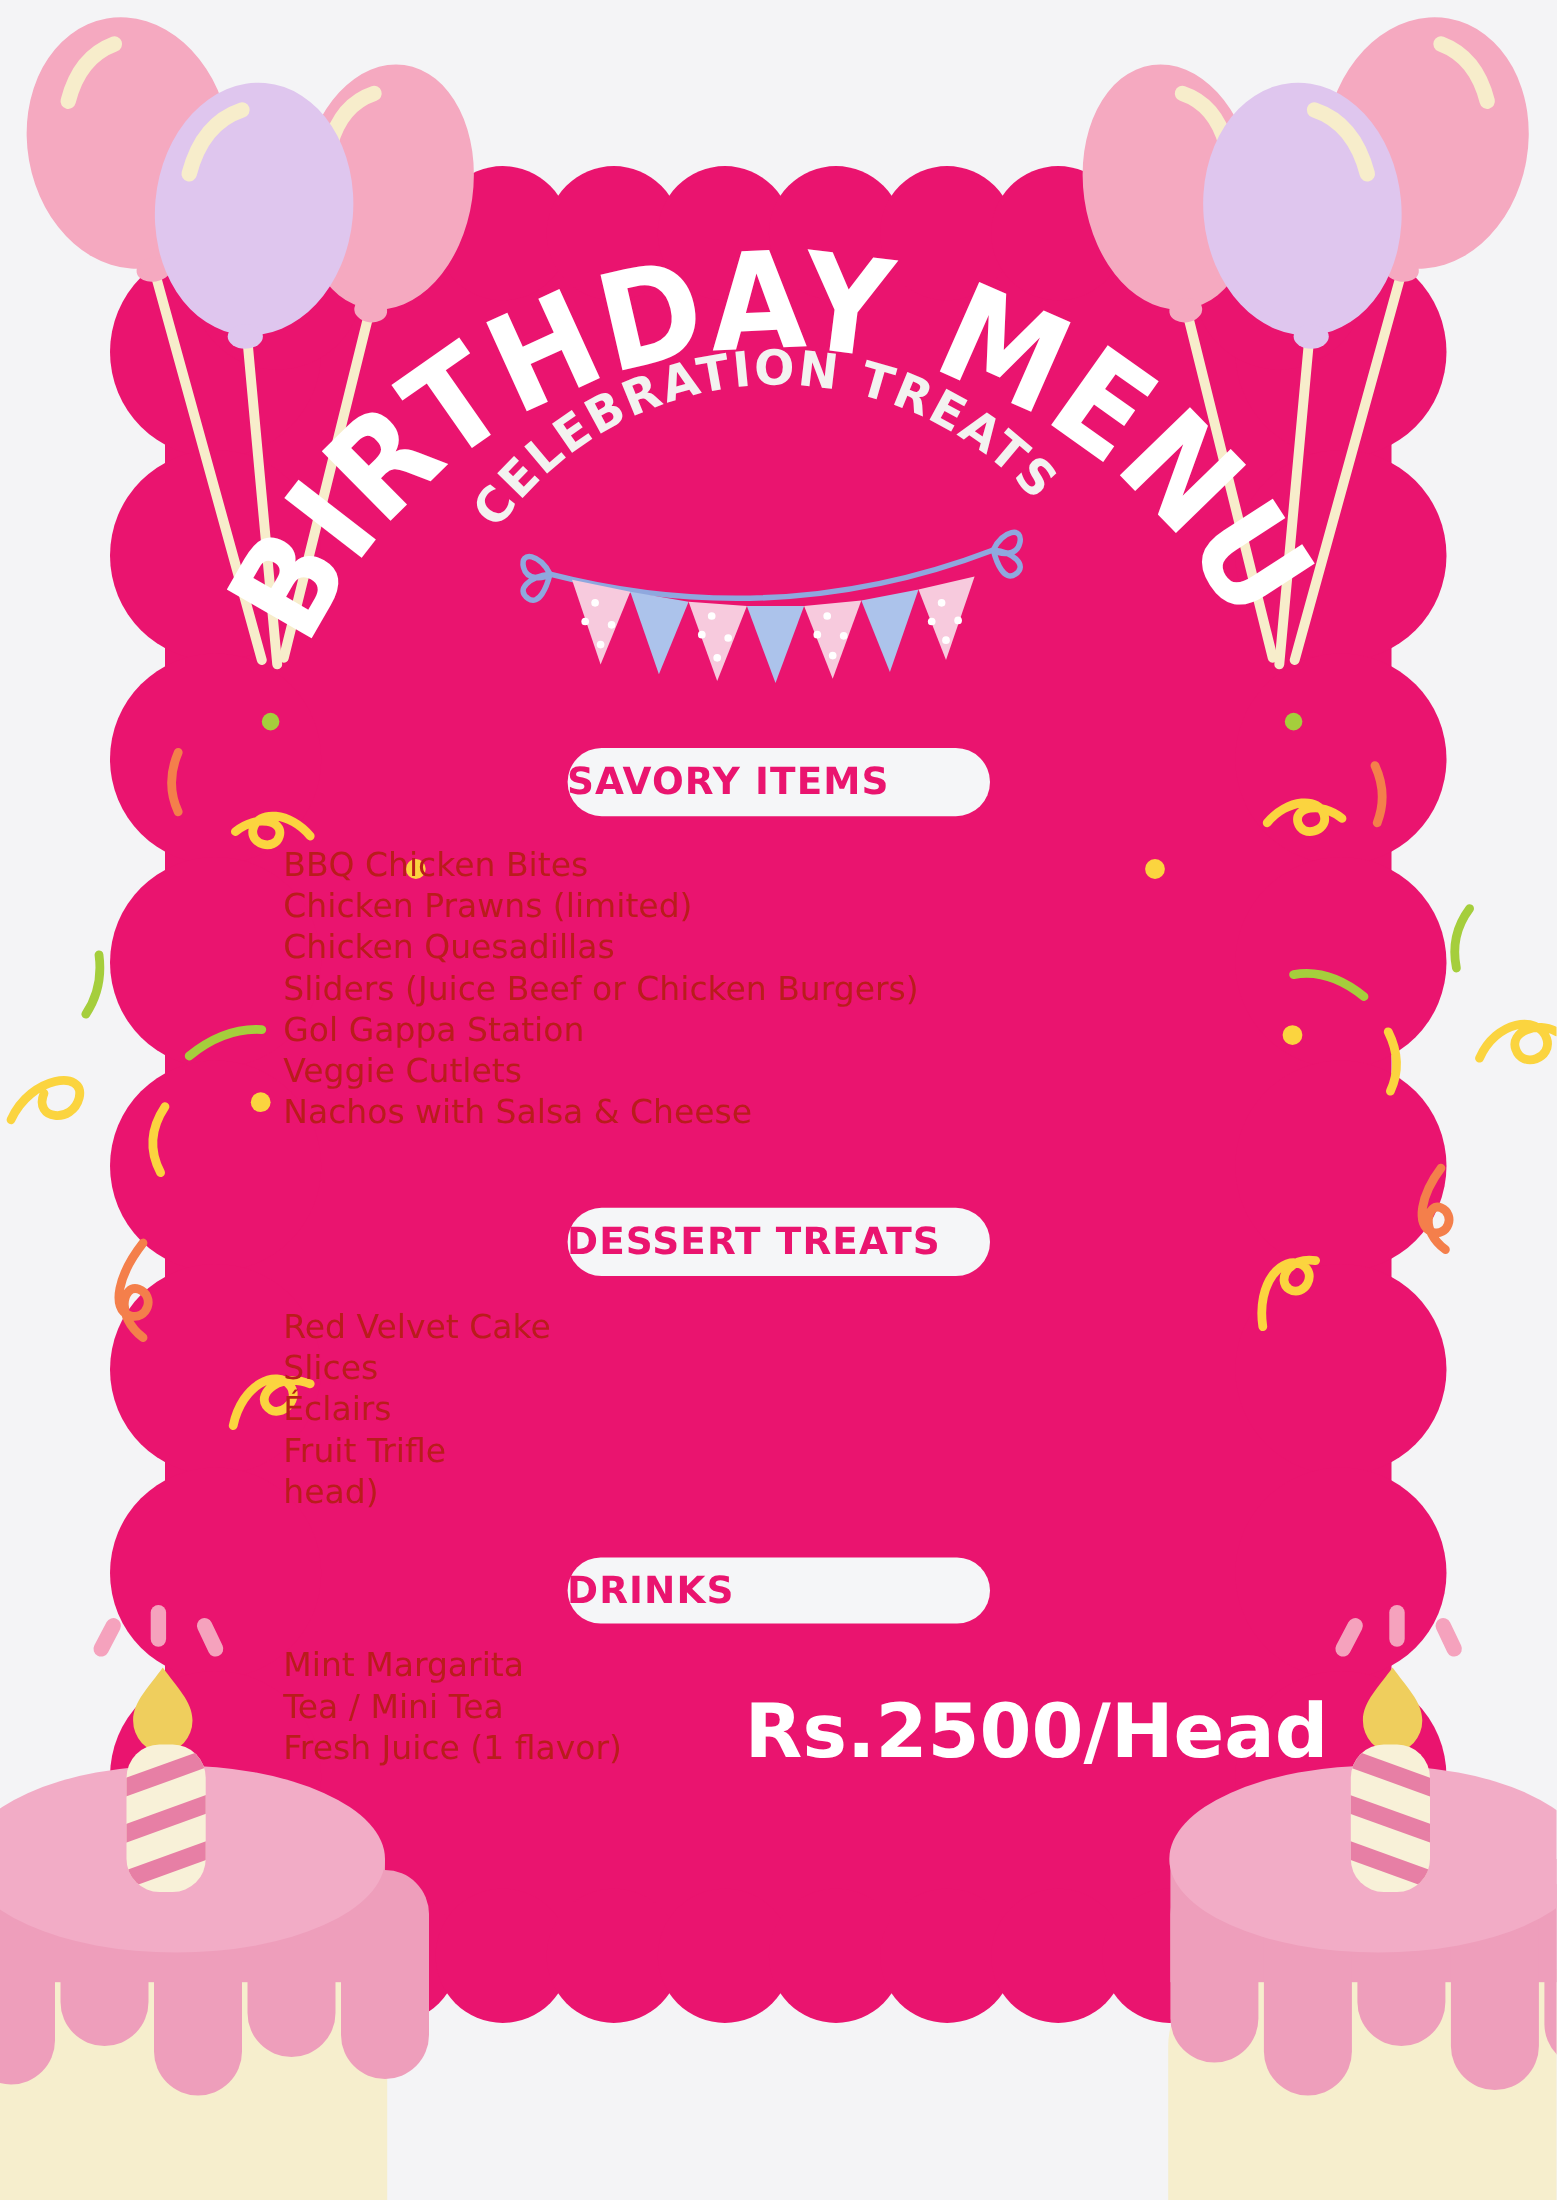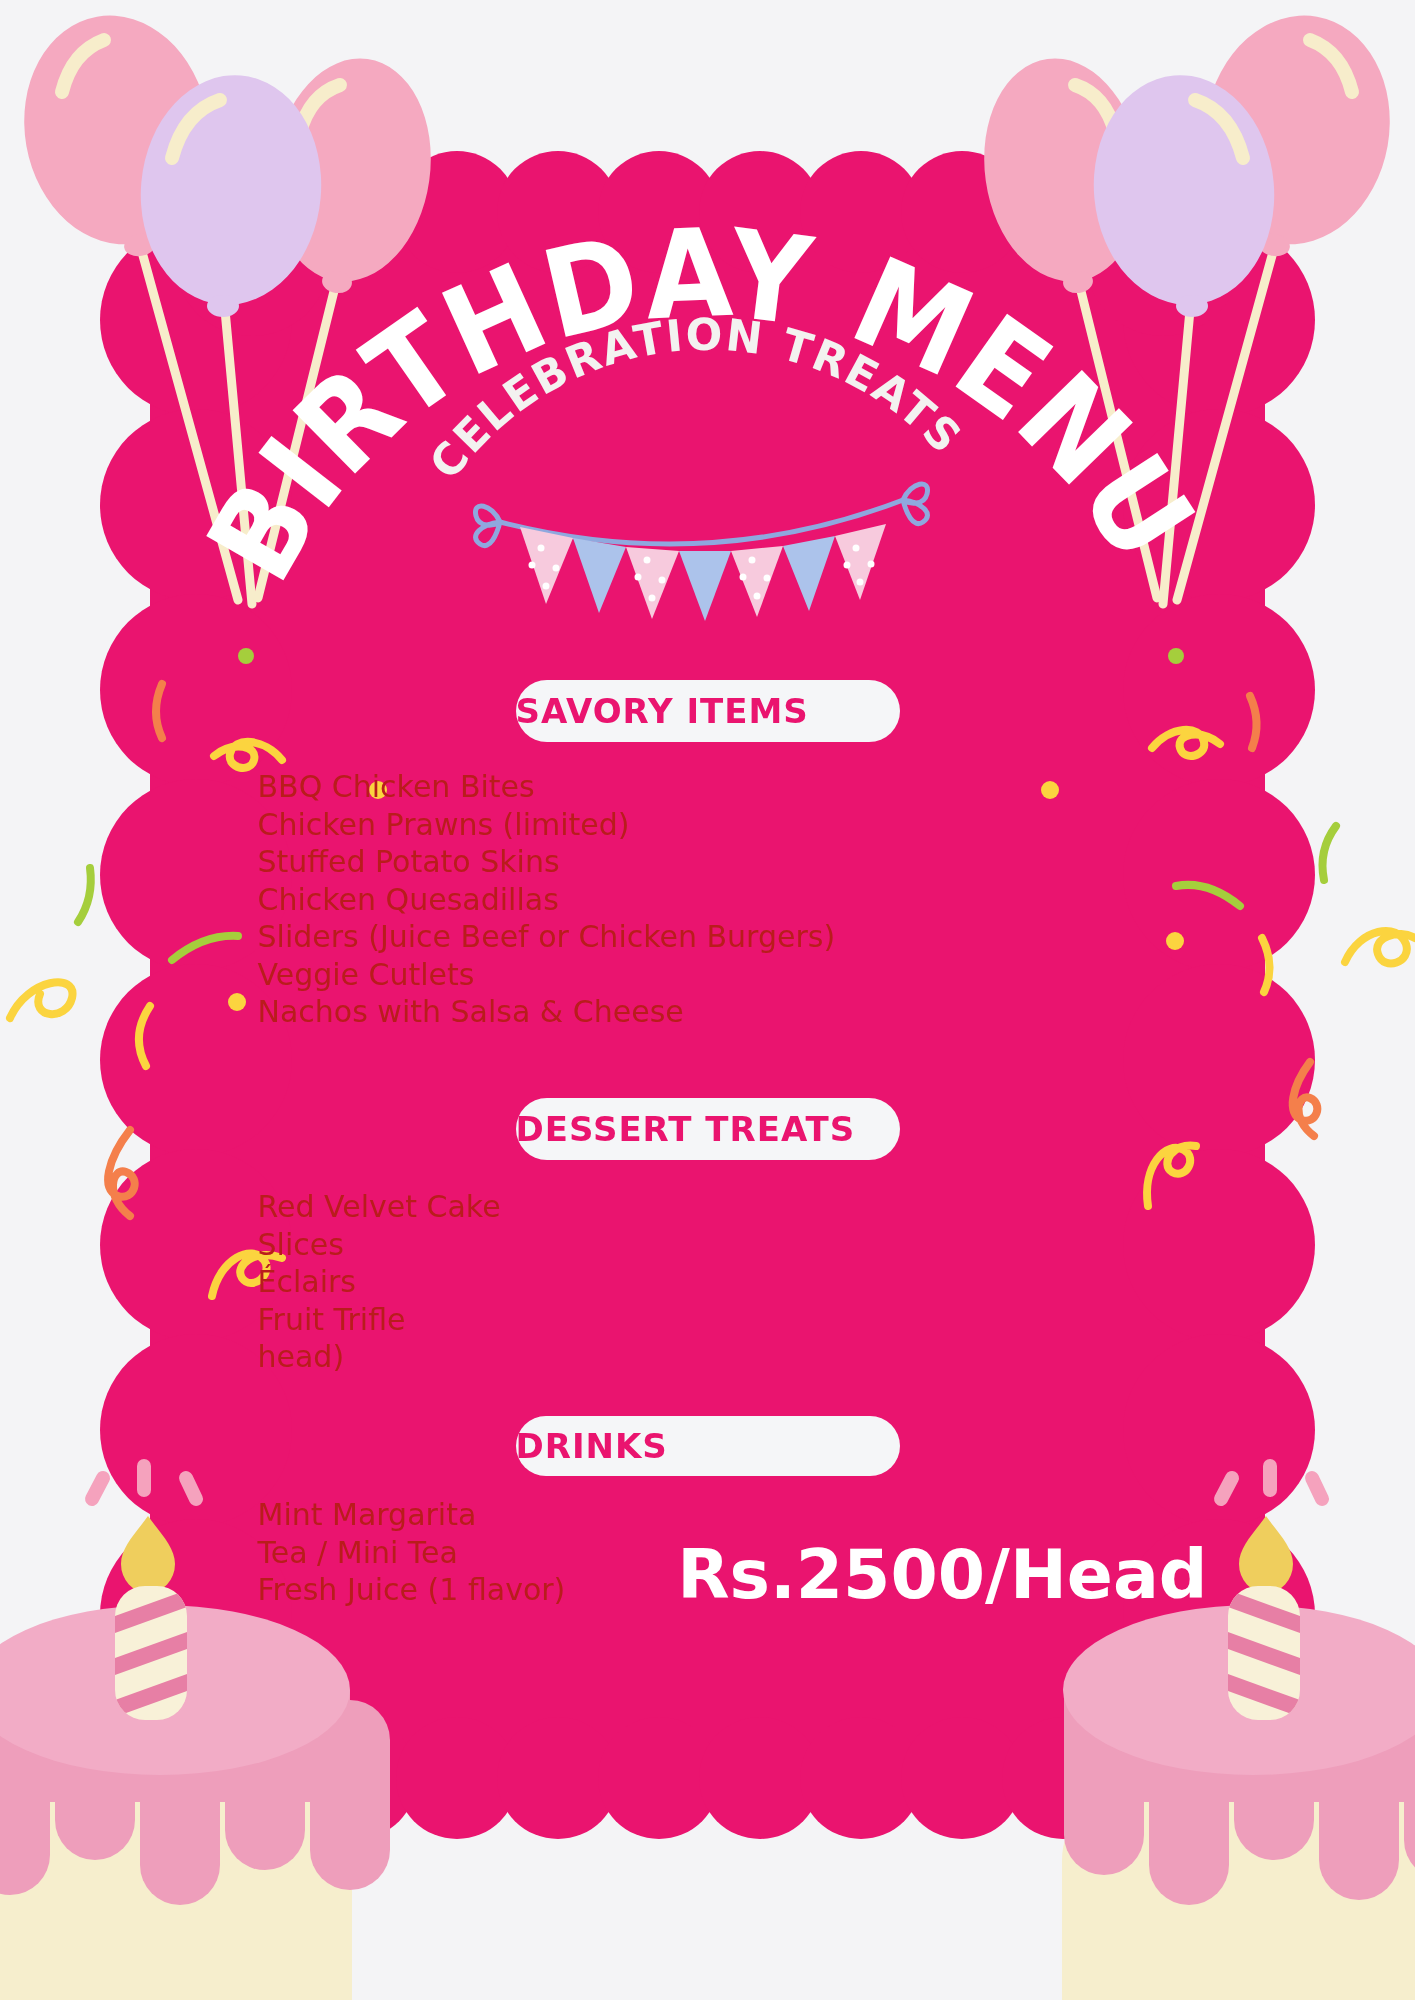--- a/index.html
+++ b/index.html
@@ -284,23 +284,23 @@
     <textPath href="#subtitleArc" startOffset="0" textLength="565" lengthAdjust="spacingAndGlyphs">CELEBRATION TREATS</textPath>
   </text>
 </svg>
 
   <div class="pill" style="top:680px;">
     <span>SAVORY ITEMS</span>
   </div>
   <div class="menu-list" style="top:768px;">
     <div>BBQ Chicken Bites</div>
     <div>Chicken Prawns (limited)</div>
-    <div>Stuffed Potato Skins</div>
     <div>Chicken Quesadillas</div>
     <div>Sliders (Juice Beef or Chicken Burgers)</div>
+    <div>Gol Gappa Station</div>
     <div>Veggie Cutlets</div>
     <div>Nachos with Salsa &amp; Cheese</div>
   </div>
 
   <div class="pill" style="top:1098px;">
     <span>DESSERT TREATS</span>
   </div>
   <div class="menu-list" style="top:1188px;">
     <div>Red Velvet Cake</div>
     <div>Slices</div>

